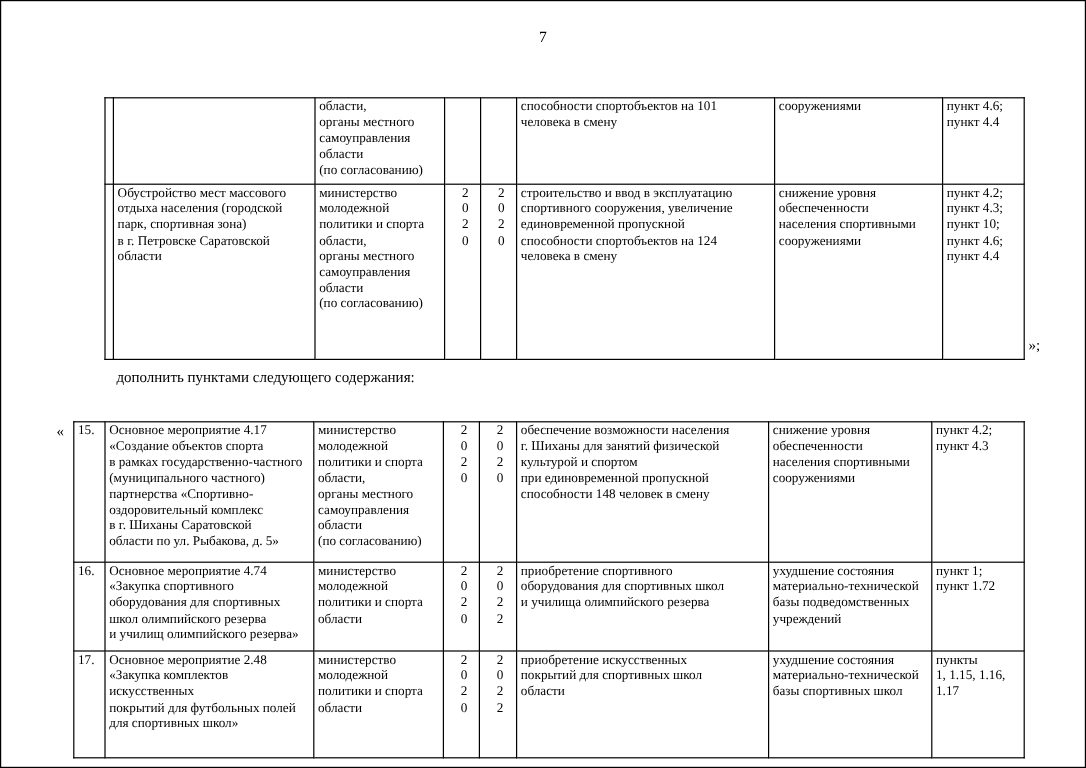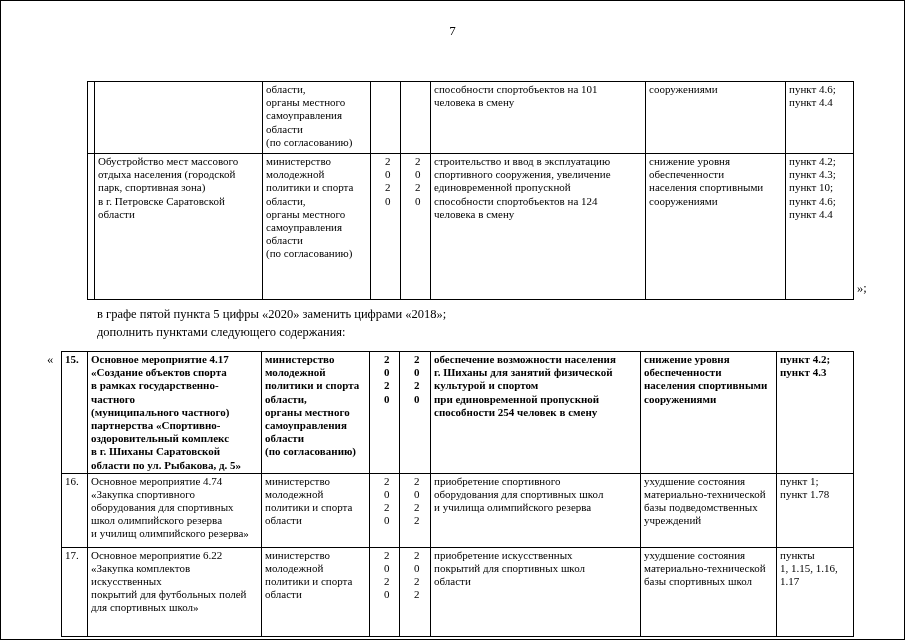--- a/index.html
+++ b/index.html
@@ -26,21 +26,21 @@
     line-height:1.2;
     white-space:pre-line;
     word-wrap:break-word;
     overflow:hidden;
   }
   td.year { text-align:center; padding:1px 14px; }
   .table-top  { position:absolute; left:86px; top:80px;  width:766px; }
   .table-new  { position:absolute; left:60px; top:350px; width:792px; }
   tr.r-top-1 { height:72px; }
   tr.r-top-2 { height:146px; }
-  tr.r-15 { height:117px;font-weight:bold; }
+  tr.r-15 { height:117px; }
   tr.r-16 { height:74px; }
   tr.r-17 { height:89px; }
   .closing-mark { position:absolute; left:856px; top:280px; font-size:12.5px; }
   .opening-mark { position:absolute; left:46px;  top:351px; font-size:12.5px; }
   .amendment {
     position:absolute; left:96px; top:304px;
     font-size:12.5px; line-height:18px;
   }
 </style>
 </head>
@@ -109,21 +109,20 @@
 пункт 10;
 пункт 4.6;
 пункт 4.4</td>
     </tr>
   </tbody>
     </table>
 
   <div class="closing-mark">»;</div>
 
   <div class="amendment">
-    <div>в графе пятой пункта 5 цифры «2020» заменить цифрами «2018»;</div>
     <div>дополнить пунктами следующего содержания:</div>
   </div>
 
   <div class="opening-mark">«</div>
 
   <table class="table-new">
     <colgroup>
       <col style="width:26px">
         <col style="width:174px">
         <col style="width:108px">
@@ -151,21 +150,21 @@
 органы местного
 самоуправления
 области
 (по согласованию)</td>
       <td class="year">2020</td>
       <td class="year">2020</td>
       <td>обеспечение возможности населения
 г. Шиханы для занятий физической
 культурой и спортом
 при единовременной пропускной
-способности 254 человек в смену</td>
+способности 148 человек в смену</td>
       <td>снижение уровня
 обеспеченности
 населения спортивными
 сооружениями</td>
       <td>пункт 4.2;
 пункт 4.3</td>
     </tr>
     <tr class="r-16">
       <td>16.</td>
       <td>Основное мероприятие 4.74
@@ -180,25 +179,25 @@
       <td class="year">2020</td>
       <td class="year">2022</td>
       <td>приобретение спортивного
 оборудования для спортивных школ
 и училища олимпийского резерва</td>
       <td>ухудшение состояния
 материально-технической
 базы подведомственных
 учреждений</td>
       <td>пункт 1;
-пункт 1.78</td>
+пункт 1.72</td>
     </tr>
     <tr class="r-17">
       <td>17.</td>
-      <td>Основное мероприятие 6.22
+      <td>Основное мероприятие 2.48
 «Закупка комплектов искусственных
 покрытий для футбольных полей
 для спортивных школ»</td>
       <td>министерство
 молодежной
 политики и спорта
 области</td>
       <td class="year">2020</td>
       <td class="year">2022</td>
       <td>приобретение искусственных

